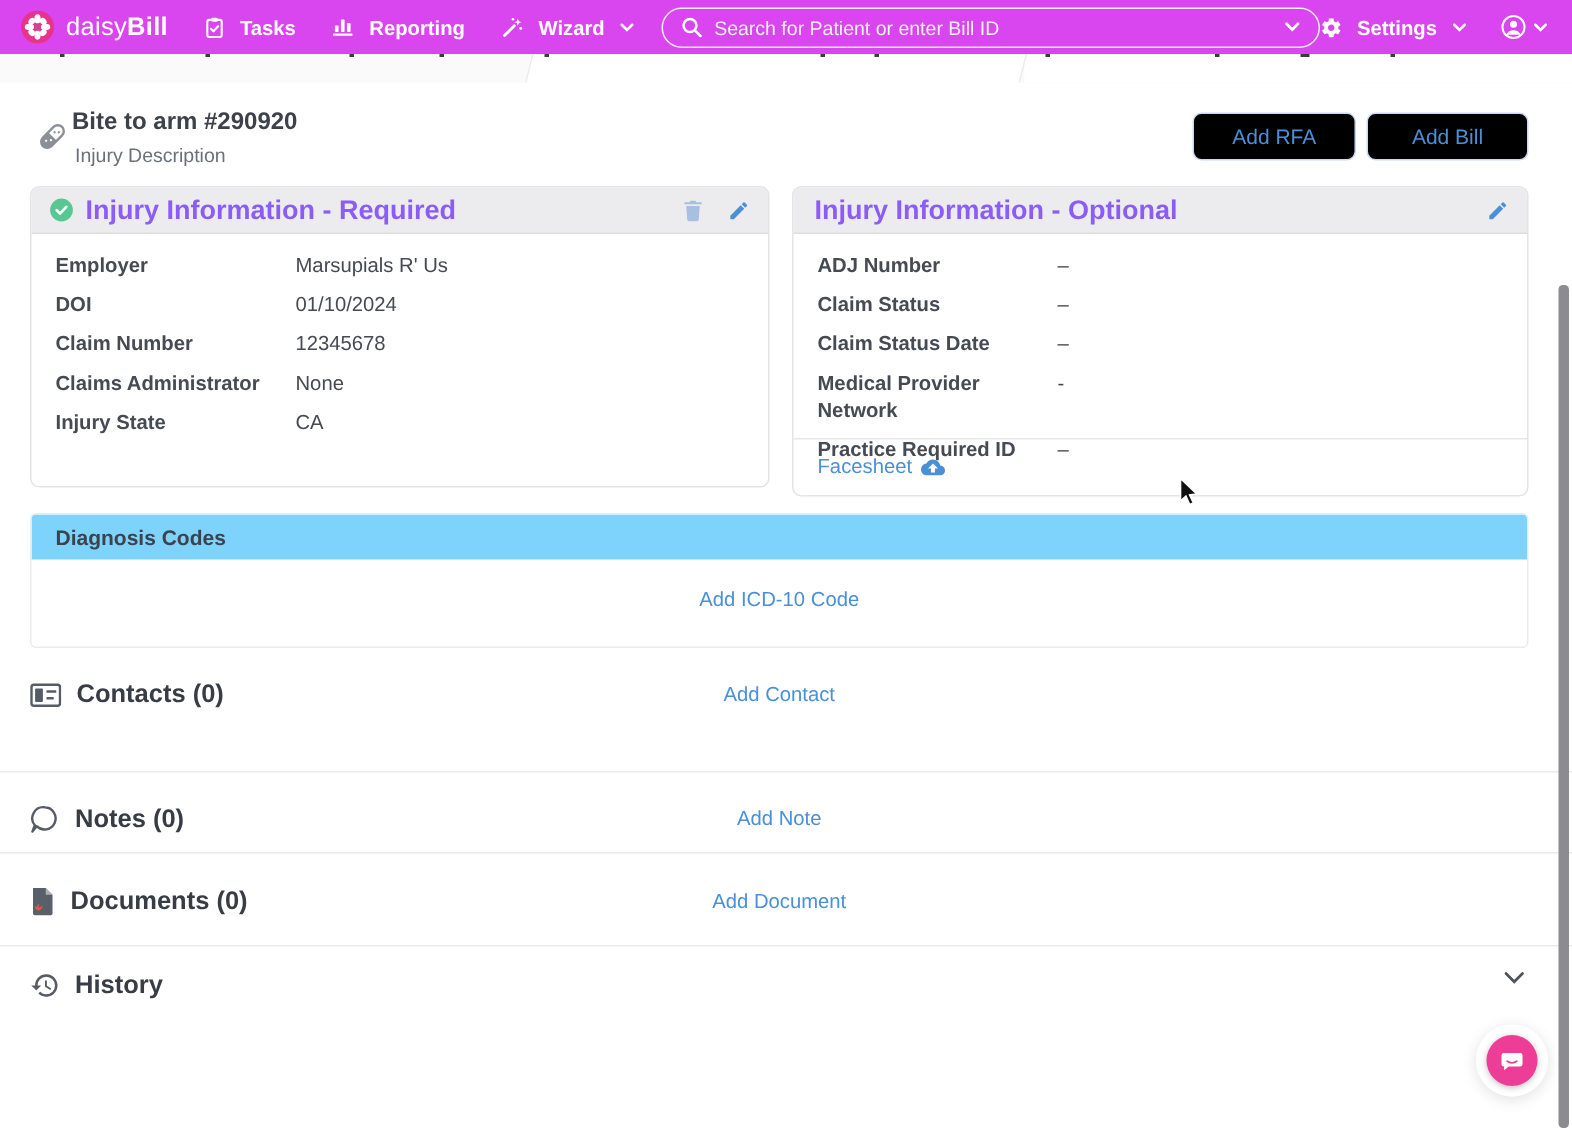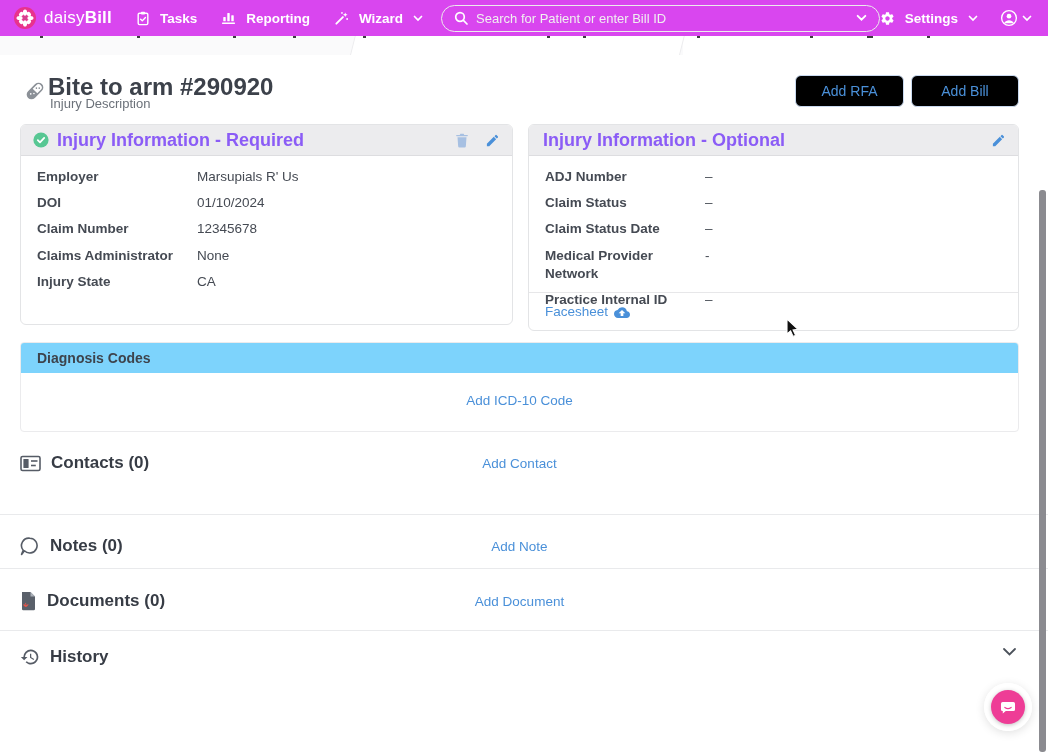--- a/index.html
+++ b/index.html
@@ -41,21 +41,21 @@
   .tabstrip { position:absolute; left:0; top:36px; width:1048px; height:19px; background:#fafafb; overflow:hidden; }
   .tabstrip .white-right { position:absolute; left:683px; top:0; width:365px; height:19px; background:#fff; }
   .tab-ghost {
     position:absolute; left:352px; top:0; width:330px; height:22px; background:#fff;
     border-left:1px solid #ececee; border-right:1px solid #ececee; transform:skewX(-14deg);
   }
   .tick { position:absolute; top:0; width:3px; height:2px; background:#1a1a1d; opacity:.85; }
 
   
   .page-head-icon { position:absolute; left:24px; top:80px; }
-  .page-title { position:absolute; left:48px; top:73px; font-size:24px; font-weight:700; color:#3c414a; }
+  .page-title { position:absolute; left:48px; top:73px; font-size:16px; font-weight:700; color:#3c414a; }
   .page-subtitle { position:absolute; left:50px; top:96px; font-size:13px; color:#6b7179; }
   .btn-outline {
     position:absolute; top:75px; height:32px; background:#000000;
     border:1px solid #c9d9ef; border-radius:6px; color:#4a90d9;
     font-size:14px; font-weight:400; font-family:inherit; cursor:pointer;
   }
   .btn-rfa { left:795px; width:109px; }
   .btn-bill { left:911px; width:108px; }
 
   
@@ -337,21 +337,21 @@
         <div class="flabel">Claim Status Date</div>
         <div class="fvalue">–</div>
       </div>
 
       <div class="frow">
         <div class="flabel">Medical Provider Network</div>
         <div class="fvalue">-</div>
       </div>
 
       <div class="frow">
-        <div class="flabel">Practice Internal ID</div>
+        <div class="flabel">Practice Required ID</div>
         <div class="fvalue">–</div>
       </div>
     </div>
   <div class="facesheet-row">
     <span class="facesheet-link">
       <span>Facesheet</span>
       <span>
         <svg width="16" height="12" viewBox="0 0 24 18" fill="#4a90d9">
           <path d="M19.35 8.04A7.49 7.49 0 0012 2a7.48 7.48 0 00-6.64 4.04A5.994 5.994 0 000 12c0 3.31 2.69 6 6 6h13c2.76 0 5-2.24 5-5 0-2.64-2.05-4.78-4.65-4.96zM14 11v4h-4v-4H7l5-5 5 5h-3z"></path>
         </svg>

